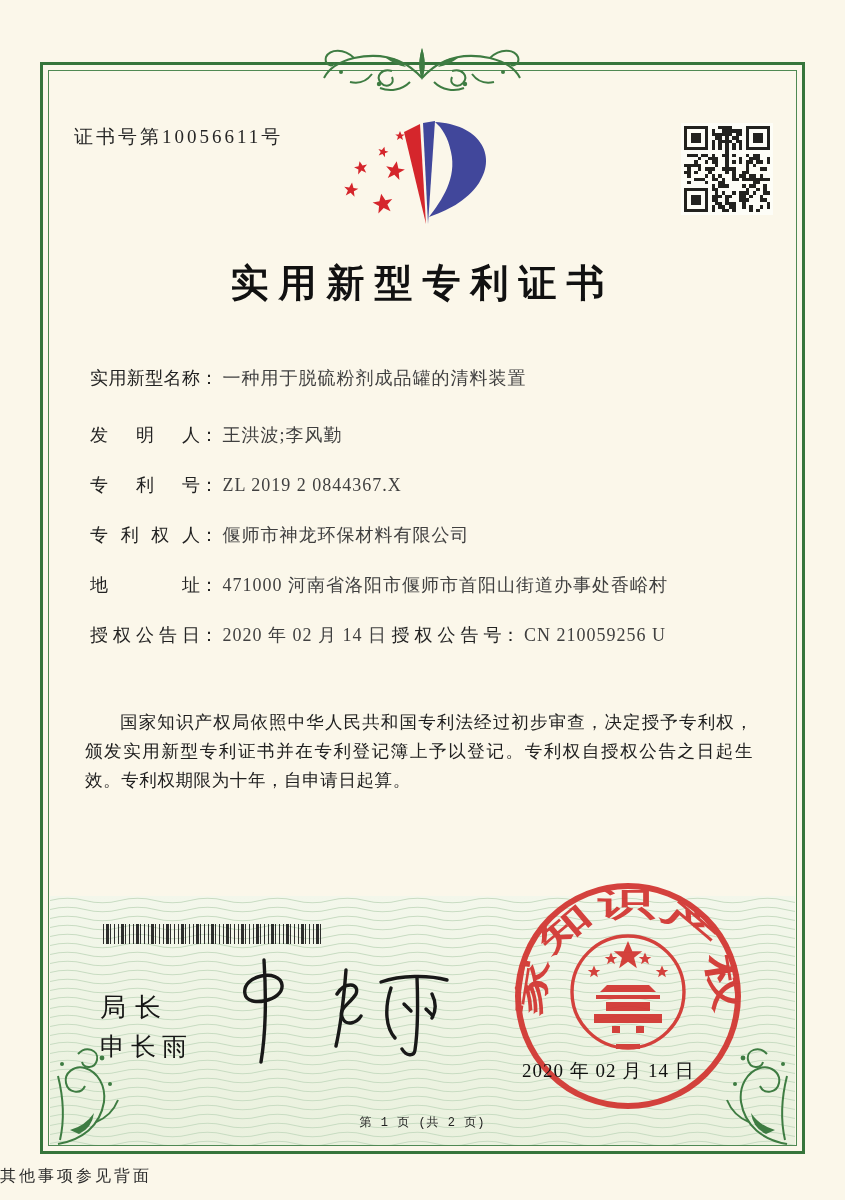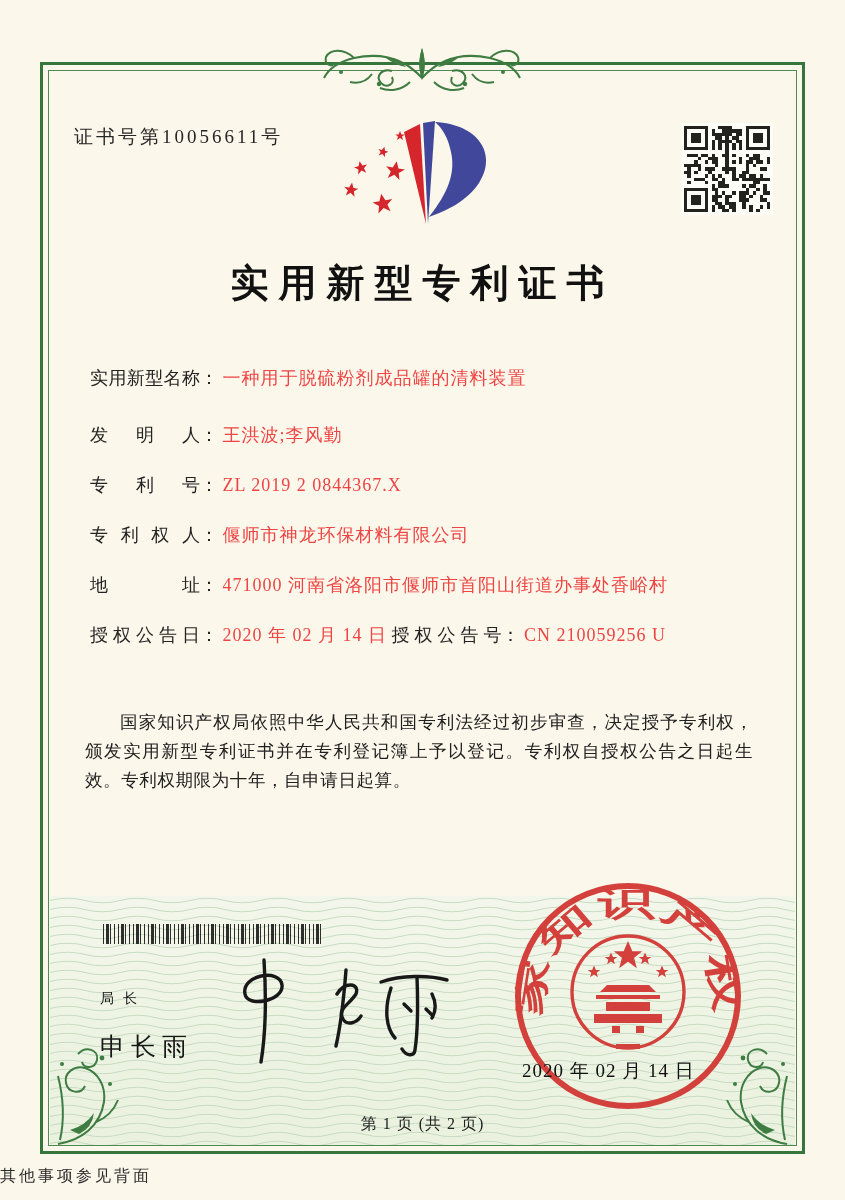--- a/index.html
+++ b/index.html
@@ -26,35 +26,35 @@
     background:#fdfdf7;padding:3px;box-sizing:border-box;}
   .qr .on{background:#22221f;}
   .title{position:absolute;left:0;right:0;top:258px;text-align:center;
     font-size:38px;font-weight:700;letter-spacing:10px;color:#111;z-index:5;}
   
   .fields{position:absolute;left:90px;top:364px;width:670px;z-index:5;font-size:18px;}
   .frow{line-height:28px;margin-bottom:22px;white-space:nowrap;}
   .frow.first{margin-bottom:29px;}
   .flabel{display:inline-block;width:110px;text-align:justify;text-align-last:justify;vertical-align:top;color:#232323;}
   .fcolon{display:inline-block;vertical-align:top;color:#232323;}
-  .fvalue{display:inline-block;vertical-align:top;letter-spacing:1px;color:#ef4444;}
+  .fvalue{display:inline-block;vertical-align:top;letter-spacing:1px;color:#404040;}
   .grant-pair{display:inline-block;}
   
   .paras{position:absolute;left:85px;top:708px;width:668px;z-index:5;
     font-size:17.5px;line-height:29px;text-align:justify;letter-spacing:0.6px;color:#202020;}
   .paras p{margin:0;text-indent:2em;}
   
   .barcode{position:absolute;left:103px;top:924px;width:218px;height:20px;z-index:4;opacity:.92;
     background:repeating-linear-gradient(90deg,#1d1d1d 0 1.5px,transparent 1.5px 3px,#1d1d1d 3px 6px,transparent 6px 7px,#1d1d1d 7px 8px,transparent 8px 11px,#1d1d1d 11px 12.5px,transparent 12.5px 15px);}
-  .officer-title{position:absolute;left:100px;top:990px;font-size:14px;letter-spacing:9px;color:#161616;z-index:5;}
+  .officer-title{position:absolute;left:100px;top:990px;font-size:26px;letter-spacing:9px;color:#161616;z-index:5;}
   .officer-name{position:absolute;left:100px;top:1030px;font-size:25px;letter-spacing:6px;color:#161616;z-index:5;}
   .signature{position:absolute;left:225px;top:952px;width:240px;height:118px;z-index:5;}
   .seal{position:absolute;left:512px;top:880px;width:232px;height:232px;z-index:4;opacity:.93;}
   .seal-date{position:absolute;left:522px;top:1058px;font-size:19px;letter-spacing:1px;color:#101010;z-index:5;}
-  .page-info{position:absolute;left:0;right:0;top:1114px;text-align:center;font-size:16px;letter-spacing:1px;color:#222;z-index:5;}
+  .page-info{position:absolute;left:0;right:0;top:1114px;text-align:center;font-size:12px;letter-spacing:1px;color:#222;z-index:5;font-family:Liberation Mono, monospace;}
   .back-note{position:absolute;left:0;right:0;top:1166px;font-size:16px;letter-spacing:3px;color:#2c2c2c;z-index:5;}
   
   .orn-top{position:absolute;left:322px;top:38px;width:200px;height:74px;z-index:3;}
   .orn-bl{position:absolute;left:50px;bottom:52px;width:112px;height:118px;z-index:3;}
   .orn-br{position:absolute;right:50px;bottom:52px;width:112px;height:118px;z-index:3;transform:scaleX(-1);}
 </style>
 </head>
 <body>
 
 <div class="band">

